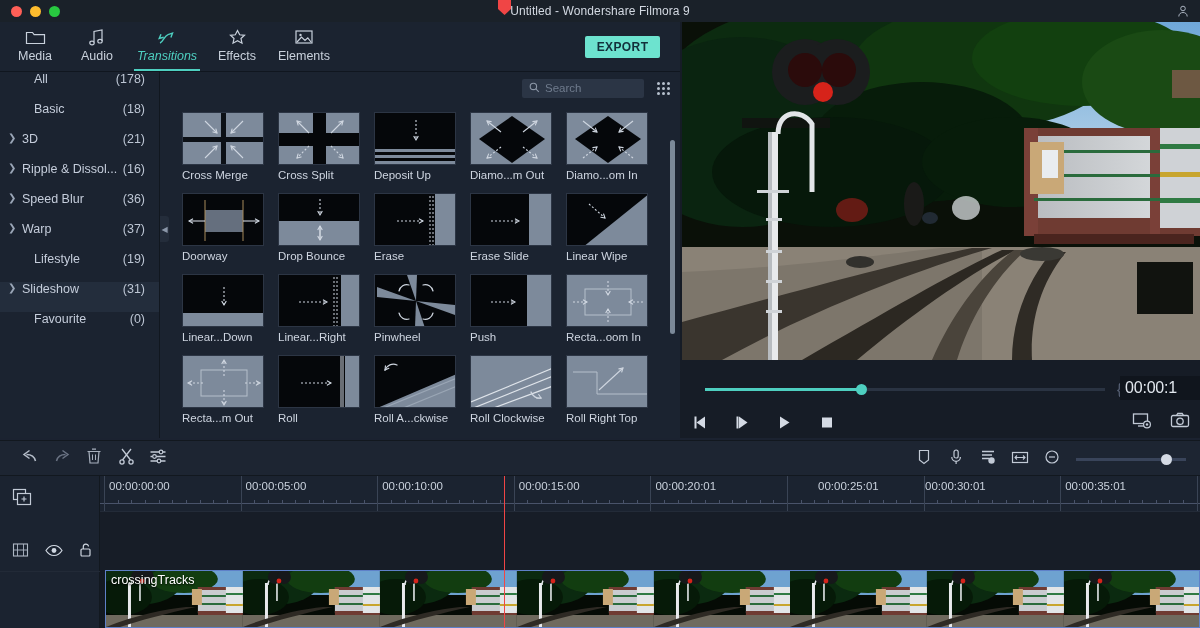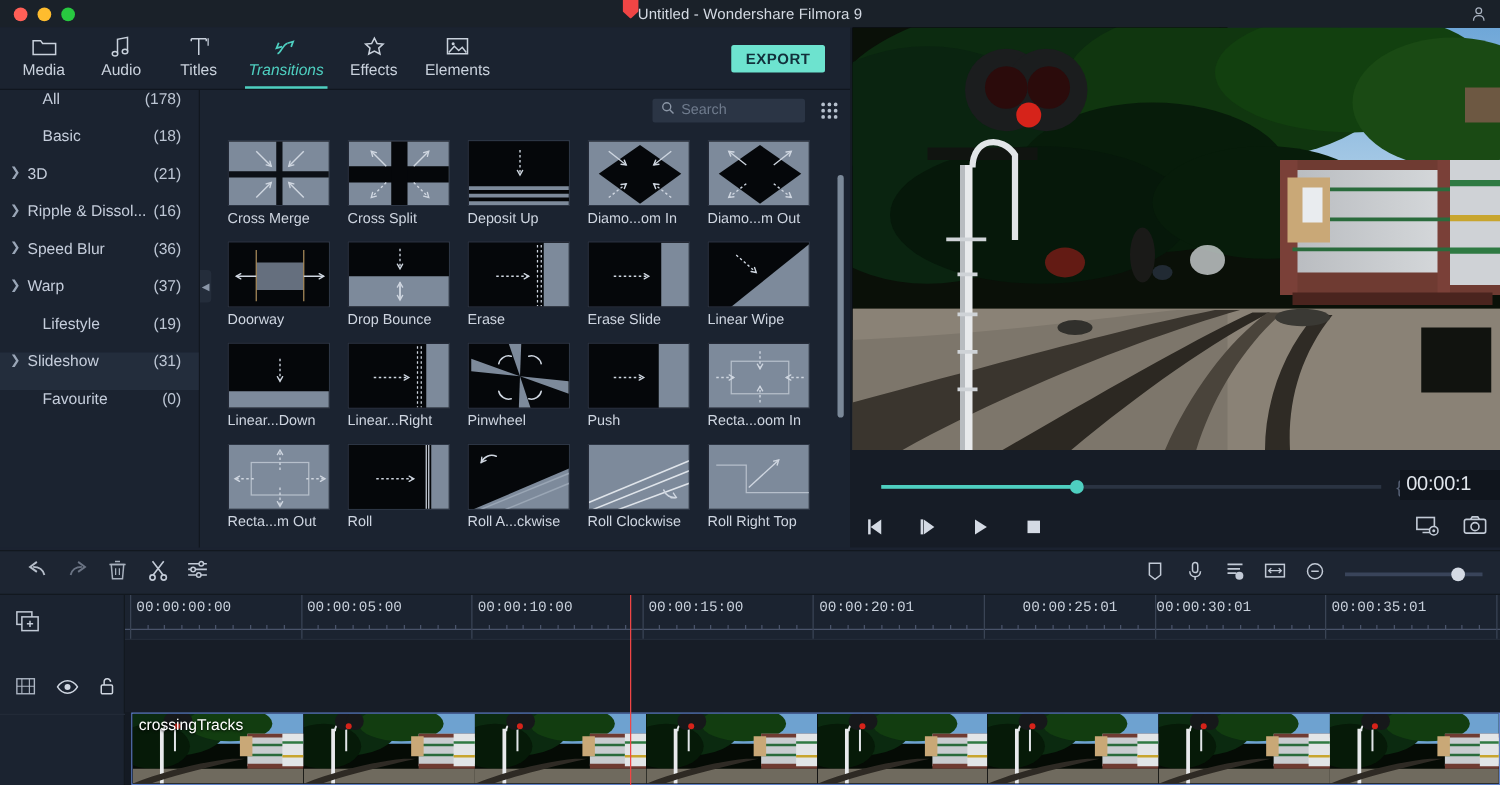--- a/index.html
+++ b/index.html
@@ -178,21 +178,21 @@
   .trackhead {
     position: absolute; left: 0; top: 56px; width: 100px; height: 40px;
     display: flex; align-items: center; gap: 16px; padding-left: 12px;
     border-bottom: 1px solid #222a37;
   }
   .ruler {
     position: absolute; left: 100px; top: 476px; width: 1100px; height: 36px;
     background: #1b2330; border-bottom: 1px solid #232b38; overflow: hidden;
   }
   .rtick { position: absolute; top: 0; width: 1px; height: 36px; background: #3a4455; }
-  .rlabel { position: absolute; top: 4px; font-size: 11.5px; color: #c9d1dc; white-space: nowrap; font-family: Liberation Mono, monospace; }
+  .rlabel { position: absolute; top: 4px; font-size: 11.5px; color: #c9d1dc; white-space: nowrap; }
   .rminor { position: absolute; bottom: 7px; width: 1px; height: 4px; background: #49536a; }
   .rbase { position: absolute; left: 0; bottom: 7px; width: 1100px; height: 1px; background: #49536a; }
 
   .tl-body {
     position: absolute; left: 100px; top: 512px; width: 1100px; height: 116px;
     background: #141a23; overflow: hidden;
   }
   .trackrow {
     position: absolute; left: 0; top: 58px; width: 1100px; height: 58px;
     background: #141a23;
@@ -243,29 +243,20 @@
     </div>
     <div class="navtab">
       <span class="ico">
         <svg width="18" height="19" viewBox="0 0 18 19">
             <path d="M6 14.5V3.5l8-1.6v11" fill="none" stroke="#c9d1dc" stroke-width="1.2"></path>
             <ellipse cx="4" cy="15" rx="2.2" ry="1.8" fill="none" stroke="#c9d1dc" stroke-width="1.2"></ellipse>
             <ellipse cx="12" cy="13.2" rx="2.2" ry="1.8" fill="none" stroke="#c9d1dc" stroke-width="1.2"></ellipse>
           </svg>
       </span>
       <span class="lbl">Audio</span>
-    </div>
-    <div class="navtab">
-      <span class="ico">
-        <svg width="18" height="19" viewBox="0 0 18 19">
-            <path d="M3 3h12M9 3v13M3 3v2M15 3v2" fill="none" stroke="#c9d1dc" stroke-width="1.2"></path>
-            <path d="M16.5 2.5v6" stroke="#c9d1dc" stroke-width="1"></path>
-          </svg>
-      </span>
-      <span class="lbl">Titles</span>
     </div>
     <div class="navtab wide active">
       <span class="ico">
         <svg width="22" height="19" viewBox="0 0 22 19">
             <path d="M4 15c3-1 4-7 8-8.4" fill="none" stroke="#4ecfc0" stroke-width="1.4"></path>
             <path d="M12 6.6l4.5-1.4-1.6 4.3" fill="none" stroke="#4ecfc0" stroke-width="1.4"></path>
             <path d="M5 6.2l-1.8 4.3 4.5-1.2" fill="none" stroke="#4ecfc0" stroke-width="1.4"></path>
             <path d="M18 5c-3 1-4 7-8 8.4" fill="none" stroke="#4ecfc0" stroke-width="1.4" opacity="0"></path>
           </svg>
       </span>
@@ -414,48 +405,48 @@
               <path d="M38.9 23.362693304105356 L41 27 L43.1 23.362693304105356" fill="none" stroke="#cfd6e0" stroke-width="1.1" stroke-linecap="round"></path>
             </svg>
           </div>
           <div class="tlabel">Deposit Up</div>
         </div>
         <div class="tcell">
           <div class="thumb">
             <svg class="art" width="82" height="53" viewBox="0 0 82 53">
               <rect width="82" height="53" fill="#7d8a9b"></rect>
               <path d="M41 3 L74 26 L41 50 L8 26Z" fill="#05070a"></path>
+        <path d="M30 19 L16 8" fill="none" stroke="#cfd6e0" stroke-width="1.1"></path>
+              <path d="M20.157506217960545 8.595937956182844 L16 8 L17.56265569984655 11.89847497923702" fill="none" stroke="#cfd6e0" stroke-width="1.1" stroke-linecap="round"></path>
+              <path d="M52 19 L66 8" fill="none" stroke="#cfd6e0" stroke-width="1.1"></path>
+              <path d="M64.43734430015344 11.898474979237019 L66 8 L61.842493782039455 8.595937956182844" fill="none" stroke="#cfd6e0" stroke-width="1.1" stroke-linecap="round"></path>
+              <path d="M30 34 L16 45" fill="none" stroke="#cfd6e0" stroke-width="1.1" stroke-dasharray="2 2"></path>
+              <path d="M17.56265569984655 41.10152502076298 L16 45 L20.157506217960545 44.404062043817156" fill="none" stroke="#cfd6e0" stroke-width="1.1" stroke-linecap="round"></path>
+              <path d="M52 34 L66 45" fill="none" stroke="#cfd6e0" stroke-width="1.1" stroke-dasharray="2 2"></path>
+              <path d="M61.842493782039455 44.404062043817156 L66 45 L64.43734430015344 41.10152502076298" fill="none" stroke="#cfd6e0" stroke-width="1.1" stroke-linecap="round"></path>
+            </svg>
+          </div>
+          <div class="tlabel">Diamo...m Out</div>
+        </div>
+        <div class="tcell">
+          <div class="thumb">
+            <svg class="art" width="82" height="53" viewBox="0 0 82 53">
+              <rect width="82" height="53" fill="#7d8a9b"></rect>
+              <path d="M41 3 L74 26 L41 50 L8 26Z" fill="#05070a"></path>
         <path d="M16 8 L30 19" fill="none" stroke="#cfd6e0" stroke-width="1.1"></path>
               <path d="M25.842493782039455 18.404062043817156 L30 19 L28.43734430015345 15.101525020762981" fill="none" stroke="#cfd6e0" stroke-width="1.1" stroke-linecap="round"></path>
               <path d="M66 8 L52 19" fill="none" stroke="#cfd6e0" stroke-width="1.1"></path>
               <path d="M53.56265569984655 15.10152502076298 L52 19 L56.157506217960545 18.404062043817156" fill="none" stroke="#cfd6e0" stroke-width="1.1" stroke-linecap="round"></path>
               <path d="M16 45 L30 34" fill="none" stroke="#cfd6e0" stroke-width="1.1" stroke-dasharray="2 2"></path>
               <path d="M28.43734430015345 37.89847497923702 L30 34 L25.842493782039455 34.595937956182844" fill="none" stroke="#cfd6e0" stroke-width="1.1" stroke-linecap="round"></path>
               <path d="M66 45 L52 34" fill="none" stroke="#cfd6e0" stroke-width="1.1" stroke-dasharray="2 2"></path>
               <path d="M56.157506217960545 34.595937956182844 L52 34 L53.56265569984655 37.89847497923702" fill="none" stroke="#cfd6e0" stroke-width="1.1" stroke-linecap="round"></path>
             </svg>
           </div>
           <div class="tlabel">Diamo...om In</div>
-        </div>
-        <div class="tcell">
-          <div class="thumb">
-            <svg class="art" width="82" height="53" viewBox="0 0 82 53">
-              <rect width="82" height="53" fill="#7d8a9b"></rect>
-              <path d="M41 3 L74 26 L41 50 L8 26Z" fill="#05070a"></path>
-        <path d="M30 19 L16 8" fill="none" stroke="#cfd6e0" stroke-width="1.1"></path>
-              <path d="M20.157506217960545 8.595937956182844 L16 8 L17.56265569984655 11.89847497923702" fill="none" stroke="#cfd6e0" stroke-width="1.1" stroke-linecap="round"></path>
-              <path d="M52 19 L66 8" fill="none" stroke="#cfd6e0" stroke-width="1.1"></path>
-              <path d="M64.43734430015344 11.898474979237019 L66 8 L61.842493782039455 8.595937956182844" fill="none" stroke="#cfd6e0" stroke-width="1.1" stroke-linecap="round"></path>
-              <path d="M30 34 L16 45" fill="none" stroke="#cfd6e0" stroke-width="1.1" stroke-dasharray="2 2"></path>
-              <path d="M17.56265569984655 41.10152502076298 L16 45 L20.157506217960545 44.404062043817156" fill="none" stroke="#cfd6e0" stroke-width="1.1" stroke-linecap="round"></path>
-              <path d="M52 34 L66 45" fill="none" stroke="#cfd6e0" stroke-width="1.1" stroke-dasharray="2 2"></path>
-              <path d="M61.842493782039455 44.404062043817156 L66 45 L64.43734430015344 41.10152502076298" fill="none" stroke="#cfd6e0" stroke-width="1.1" stroke-linecap="round"></path>
-            </svg>
-          </div>
-          <div class="tlabel">Diamo...m Out</div>
         </div>
         <div class="tcell">
           <div class="thumb">
             <svg class="art" width="82" height="53" viewBox="0 0 82 53">
               <rect width="82" height="53" fill="#05070a"></rect>
               <rect x="22" y="16" width="38" height="22" fill="#7d8a9b" opacity=".8"></rect>
         <path d="M22 6v41M60 6v41" stroke="#a88b5a" stroke-width="1"></path>
               <path d="M22 27 L6 27" fill="none" stroke="#cfd6e0" stroke-width="1.1"></path>
               <path d="M9.637306695894644 24.900000000000002 L6 27 L9.637306695894642 29.099999999999998" fill="none" stroke="#cfd6e0" stroke-width="1.1" stroke-linecap="round"></path>
               <path d="M60 27 L76 27" fill="none" stroke="#cfd6e0" stroke-width="1.1"></path>

